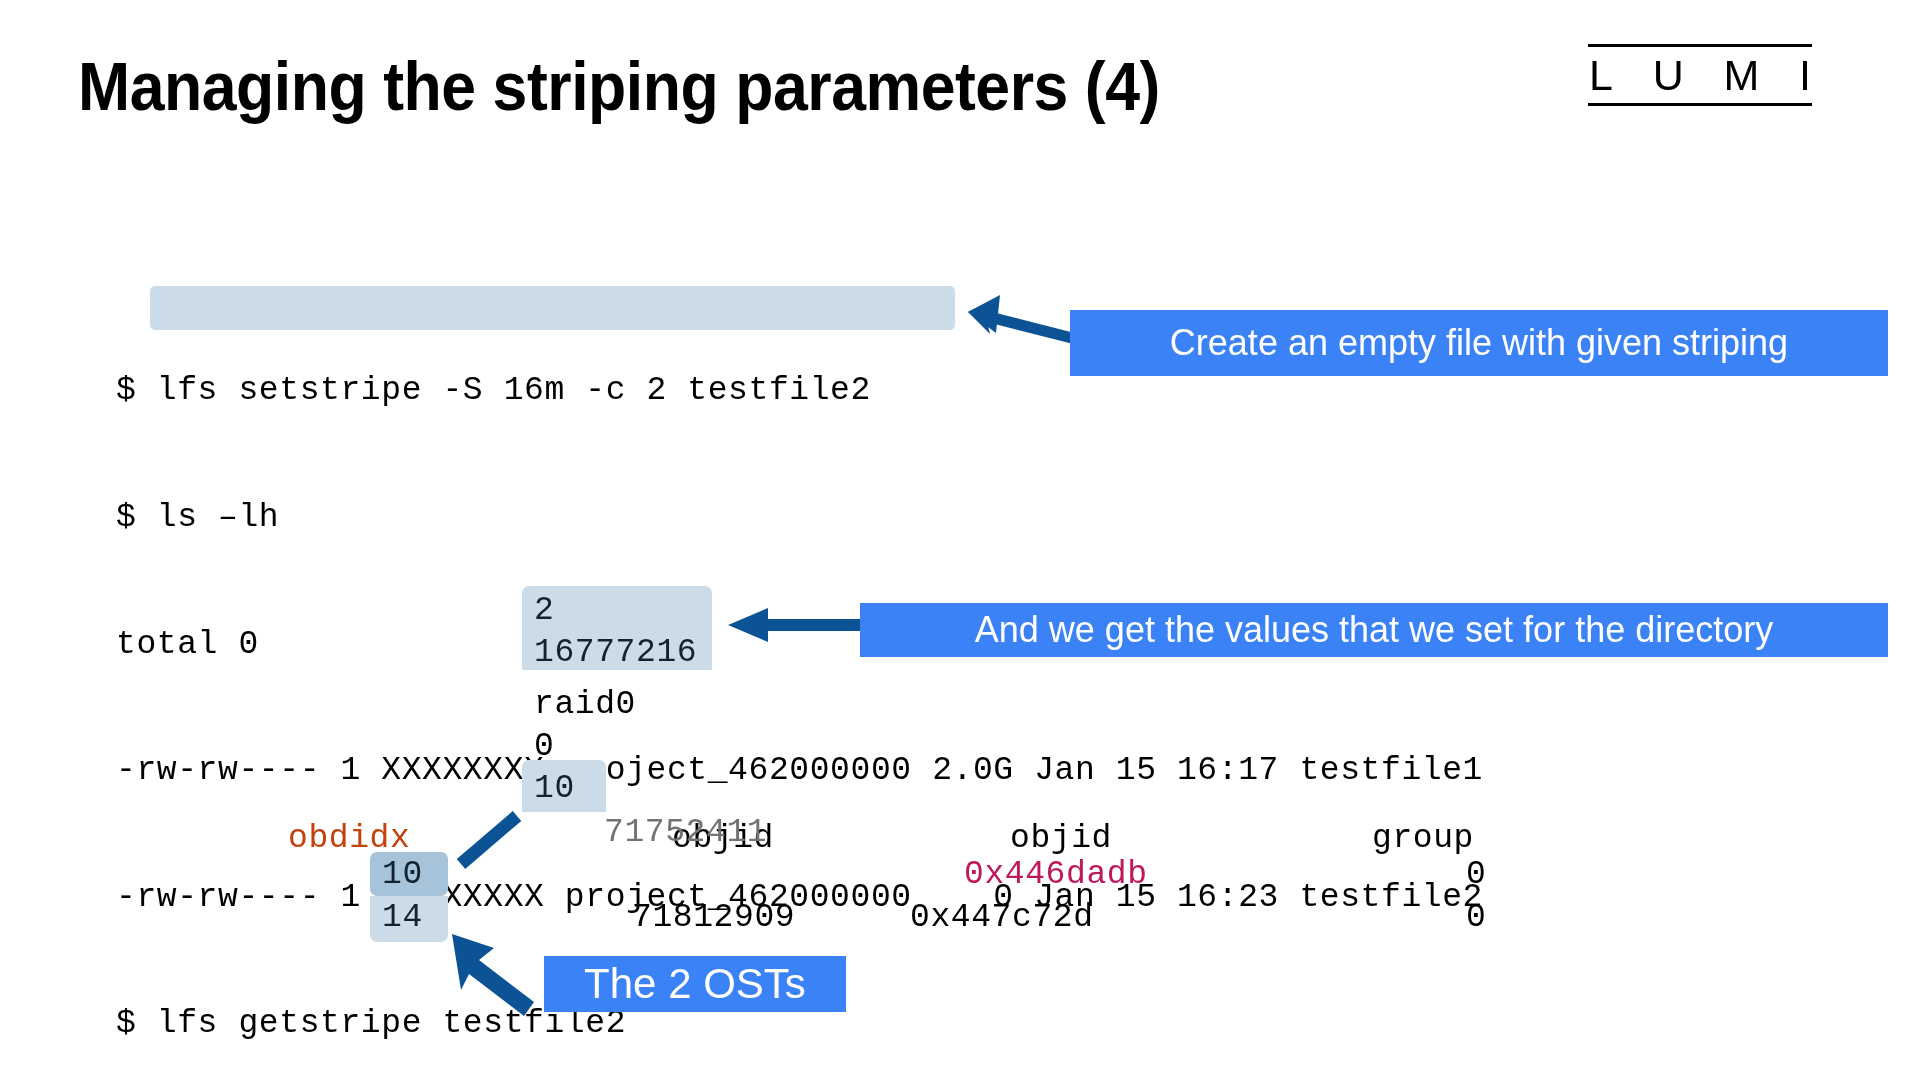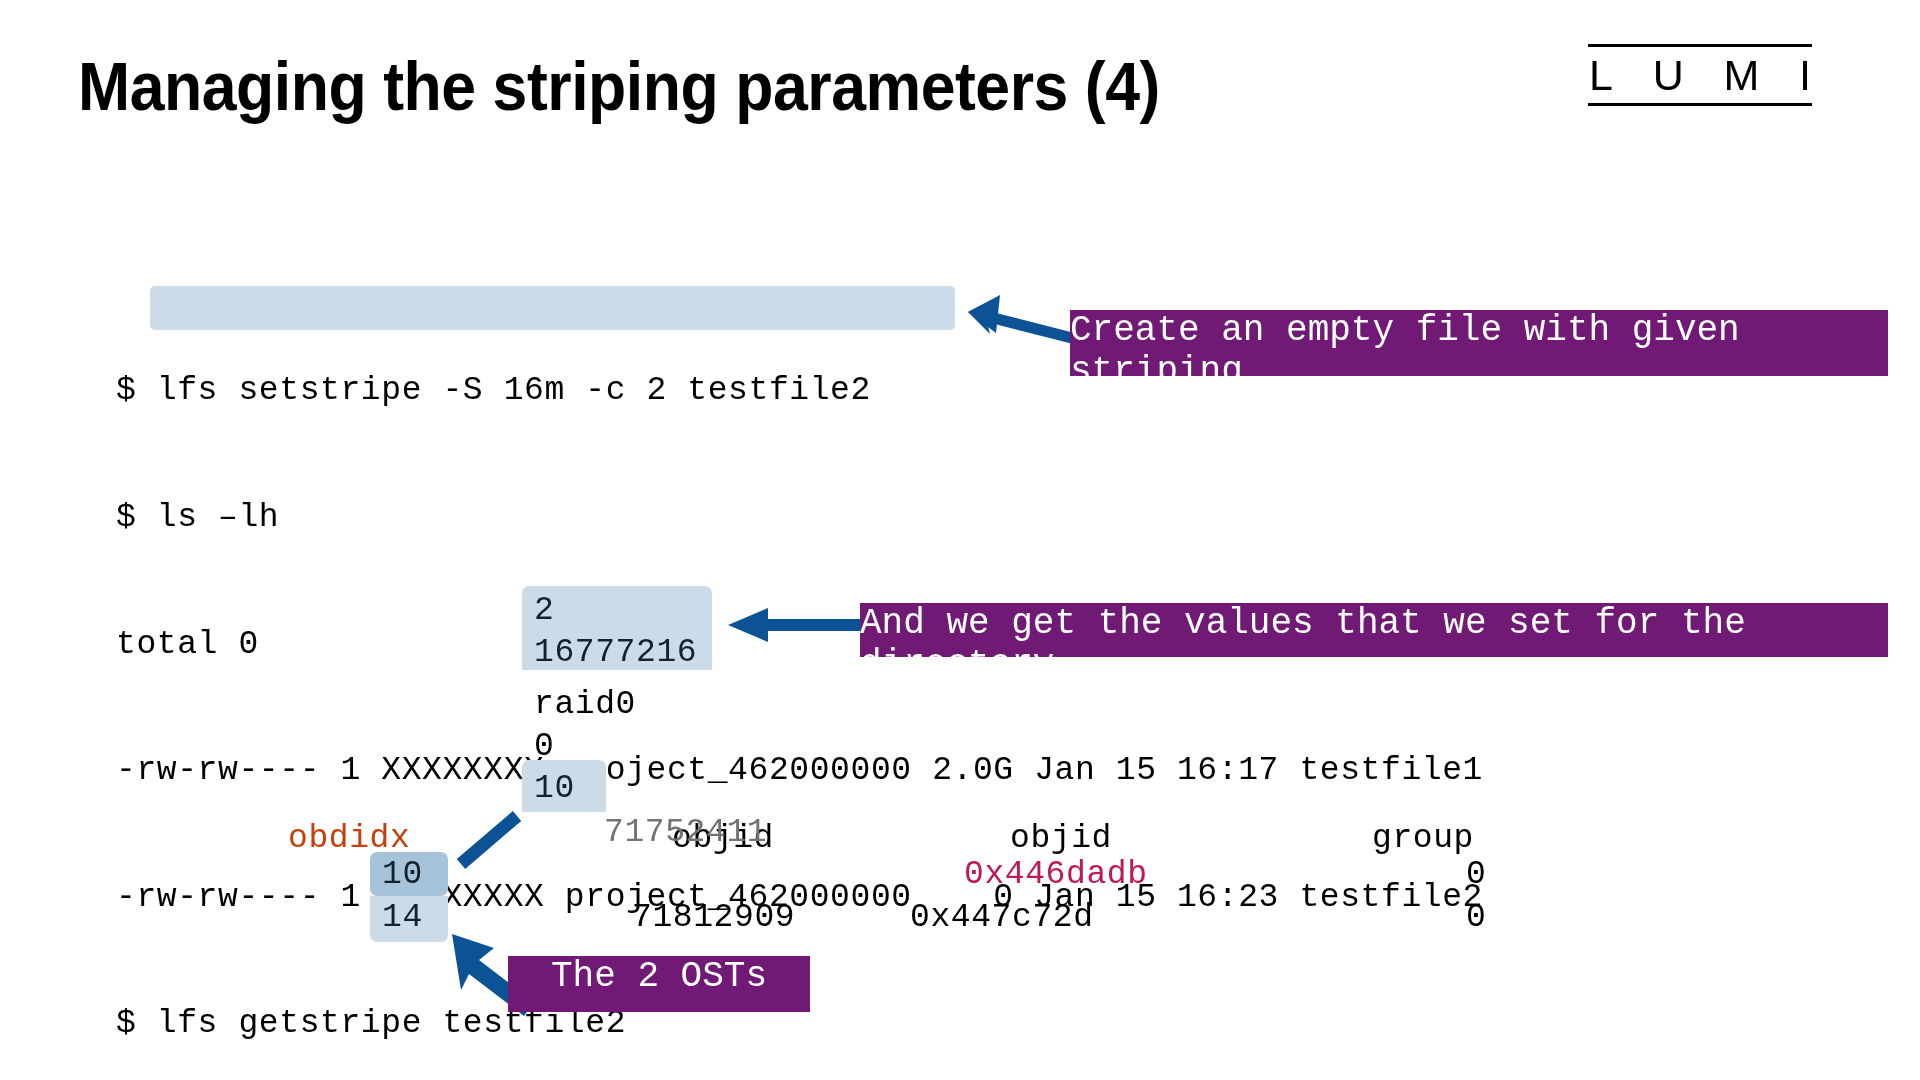--- a/index.html
+++ b/index.html
@@ -126,26 +126,26 @@
     color: #12222E;
     white-space: pre;
     letter-spacing: 0.6px;
     z-index: 2;
   }
   .hl-dark { background: #A7C3DA; }
 
   
   .callout {
     position: absolute;
-    background: #701a75;
+    background: #3b82f6;
     color: #ffffff;
-    font-family: Liberation Mono, monospace;
+    font-family: Liberation Sans, sans-serif;
     font-size: 36px;
     display: flex;
-    align-items: flex-start;
+    align-items: center;
     justify-content: center;
     box-sizing: border-box;
     z-index: 5;
   }
 
   
   .arrow-svg {
     position: absolute;
     z-index: 4;
     overflow: visible;
@@ -235,17 +235,17 @@
   </svg>
 
   <div class="callout" style="left:1070px; top:310px; width:818px; height:66px;">
     <span>Create an empty file with given striping</span>
   </div>
 
   <div class="callout" style="left:860px; top:603px; width:1028px; height:54px;">
     <span>And we get the values that we set for the directory</span>
   </div>
 
-  <div class="callout" style="left:508px; top:956px; width:302px; height:56px; font-size:36px;">
+  <div class="callout" style="left:544px; top:956px; width:302px; height:56px; font-size:42px;">
     <span>The 2 OSTs</span>
   </div>
 
 </div>
 
 </body></html>

